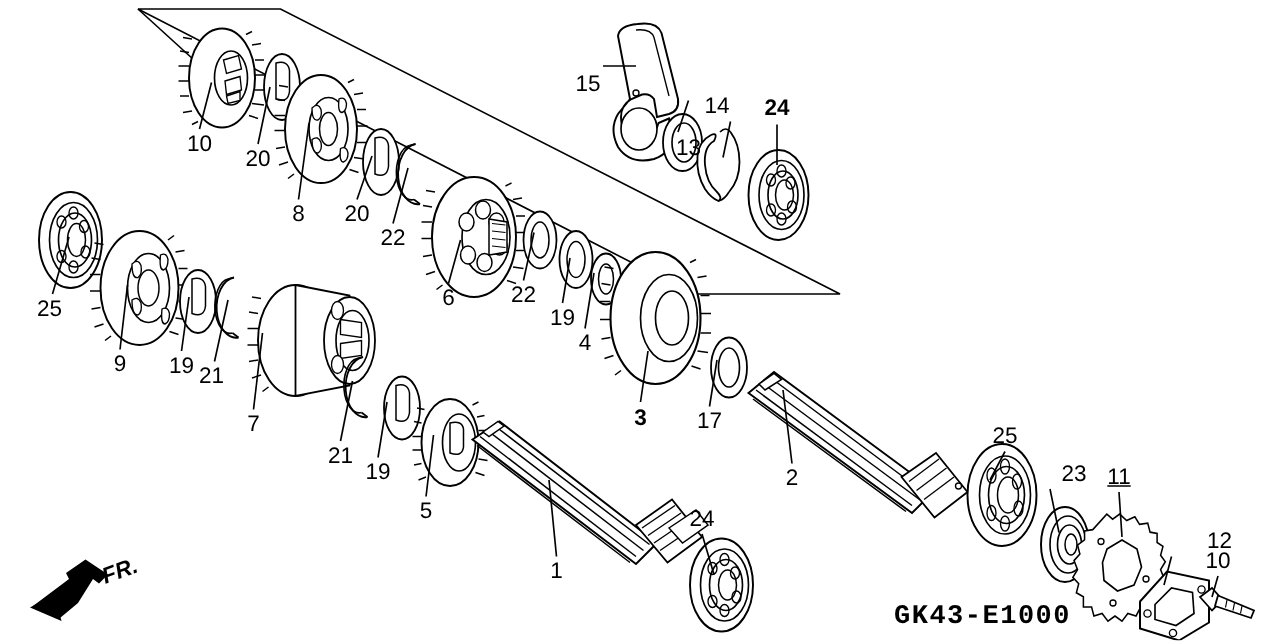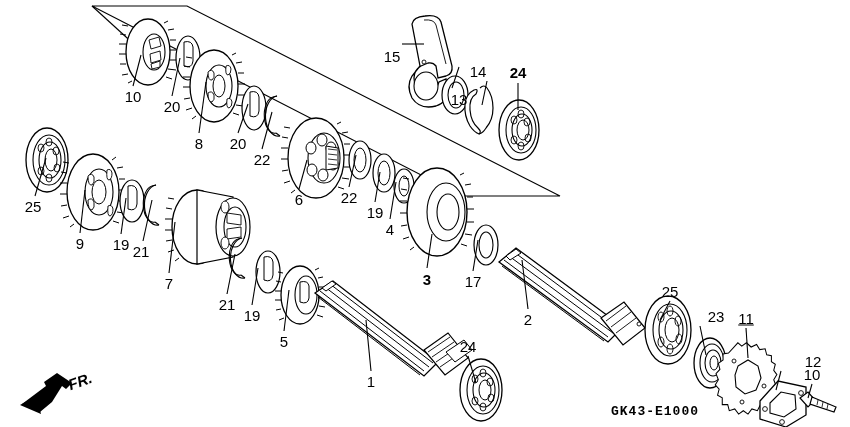--- a/index.html
+++ b/index.html
@@ -9,21 +9,21 @@
   }
   svg.layer{position:absolute;left:0;top:0;width:850px;height:427px;}
   .lbl{
     position:absolute;font-family:"Liberation Sans", sans-serif;
     font-size:15px;color:#000;white-space:nowrap;line-height:1;
     transform:translate(-50%,-50%);
   }
   .lbl.bold{font-weight:bold;}
   .code{
     position:absolute;font-family:"Liberation Mono","DejaVu Sans Mono",monospace;
-    font-size:13px;font-weight:bold;letter-spacing:1px;color:#000;white-space:nowrap;
+    font-size:18px;font-weight:bold;letter-spacing:1px;color:#000;white-space:nowrap;
     transform:translate(-50%,-50%);
   }
   .frtxt{
     position:absolute;font-family:"Liberation Sans",sans-serif;font-size:15px;
     font-weight:bold;font-style:italic;color:#000;white-space:nowrap;
     transform:translate(-50%,-50%) rotate(-20deg);
   }
 </style>
 </head>
 <body>

